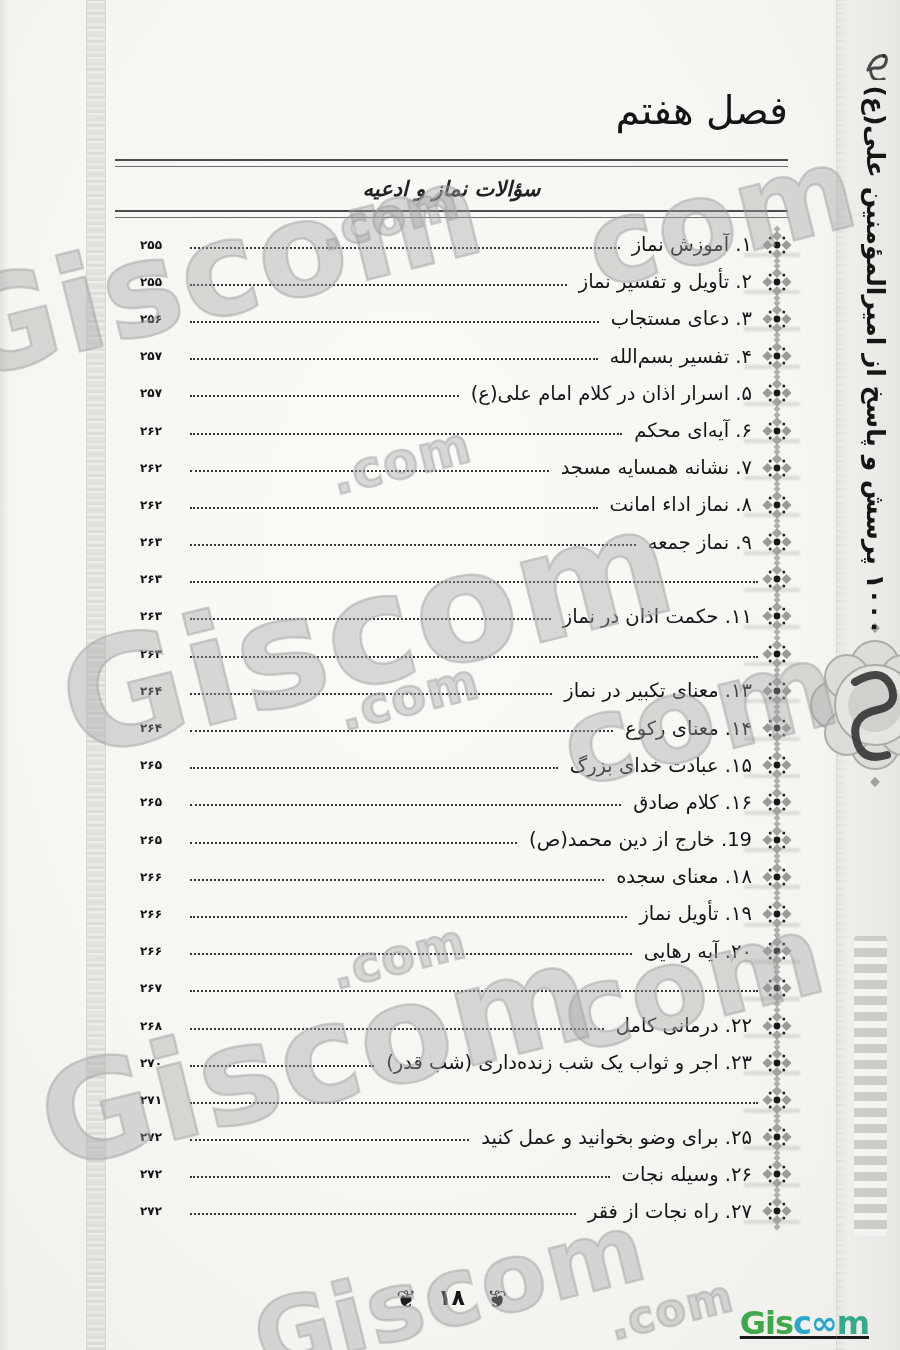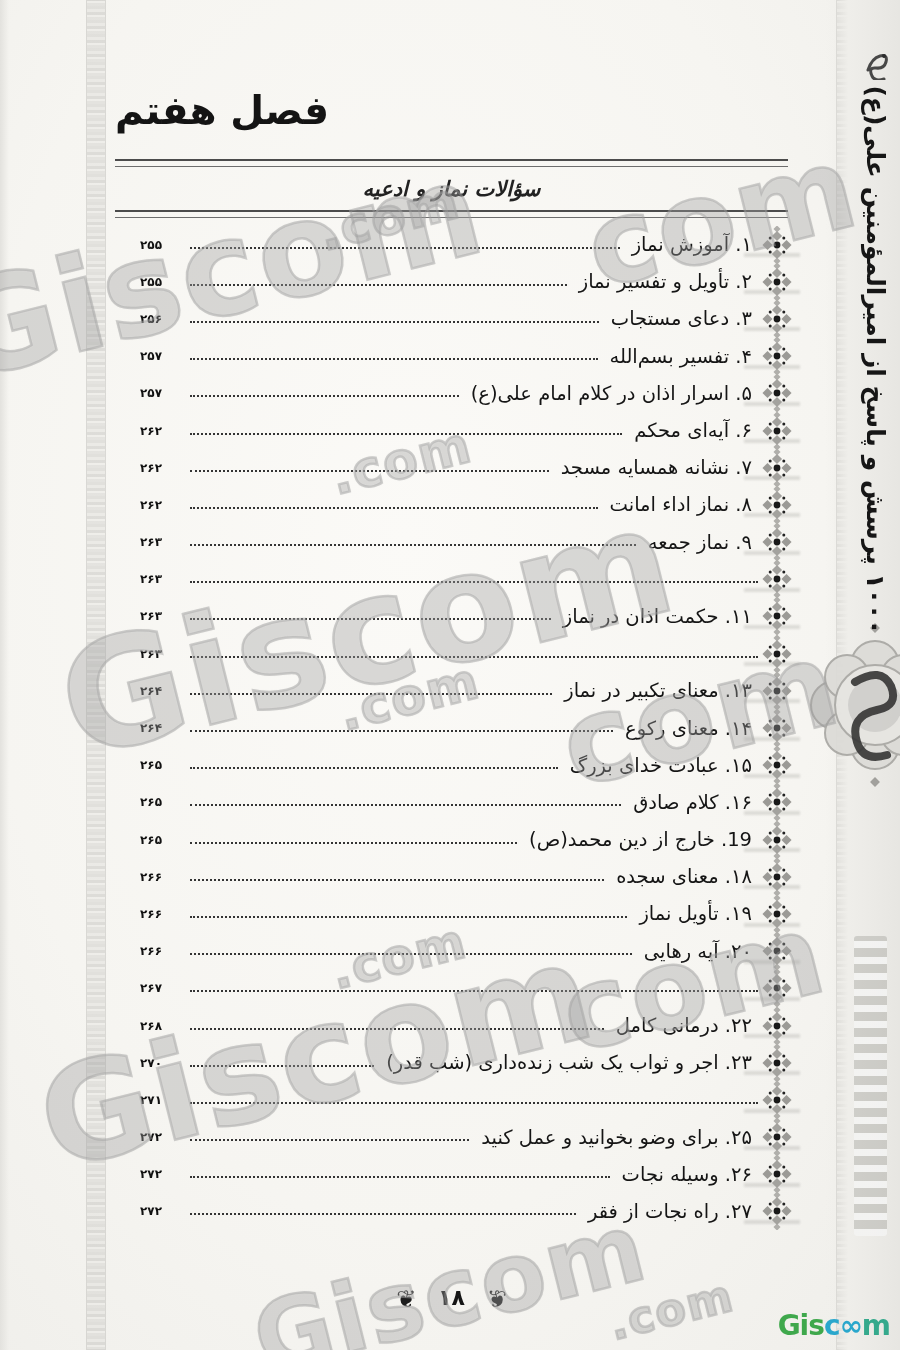--- a/index.html
+++ b/index.html
@@ -54,21 +54,21 @@
   }
   .ghost-col{
     position:absolute;left:744px;top:238px;width:56px;height:1005px;
     background:repeating-linear-gradient(to bottom,
       rgba(0,0,0,0) 0 15px, rgba(120,119,115,.20) 15px 19px, rgba(0,0,0,0) 19px 37.2px);
     filter:blur(.8px);z-index:2;
   }
 
   
   .content{position:absolute;left:115px;width:673px;top:0;z-index:10;}
-  .chapter-title{margin-top:88px;text-align:left;font-size:39px;font-weight:bold;color:#141414;}
+  .chapter-title{margin-top:88px;text-align:right;font-size:39px;font-weight:normal;color:#141414;}
   .dbl{height:5px;border-top:2px solid #4c4c4c;border-bottom:1px solid #6d6d6d;}
   .rule-top{margin-top:26px;}
   .section-title{text-align:center;font-size:21px;font-weight:bold;color:#222;padding:10px 0 9px 0;font-style:italic;}
 
   
   .toc{margin-top:8px;}
   .row{
     display:flex;direction:rtl;align-items:center;height:37.2px;
     font-size:19.5px;color:#151515;
   }
@@ -99,21 +99,21 @@
   .wm5{left:55px;top:545px;font-size:150px;}
   .wm6{left:560px;top:645px;font-size:118px;}
   .wm7{left:338px;top:668px;font-size:50px;}
   .wm8{left:35px;top:978px;font-size:135px;}
   .wm9{left:560px;top:918px;font-size:112px;}
   .wm10{left:330px;top:928px;font-size:48px;}
   .wm11{left:250px;top:1238px;font-size:95px;}
   .wm12{left:608px;top:1284px;font-size:44px;}
 
   
-  .brand{position:absolute;right:10px;bottom:8px;z-index:40;font-weight:bold;font-size:28px;letter-spacing:-1px;}
+  .brand{position:absolute;right:31px;bottom:8px;z-index:40;font-weight:bold;font-size:32px;letter-spacing:-1px;text-decoration:underline;}
   .brand .g{color:#3fa84c;}
   .brand .b{color:#2aa7cc;}
   .brand .t{color:#35a98c;}
 </style>
 </head>
 <body>
 
 <svg width="0" height="0" style="position:absolute">
   <defs>
     <g id="orn-motif">

